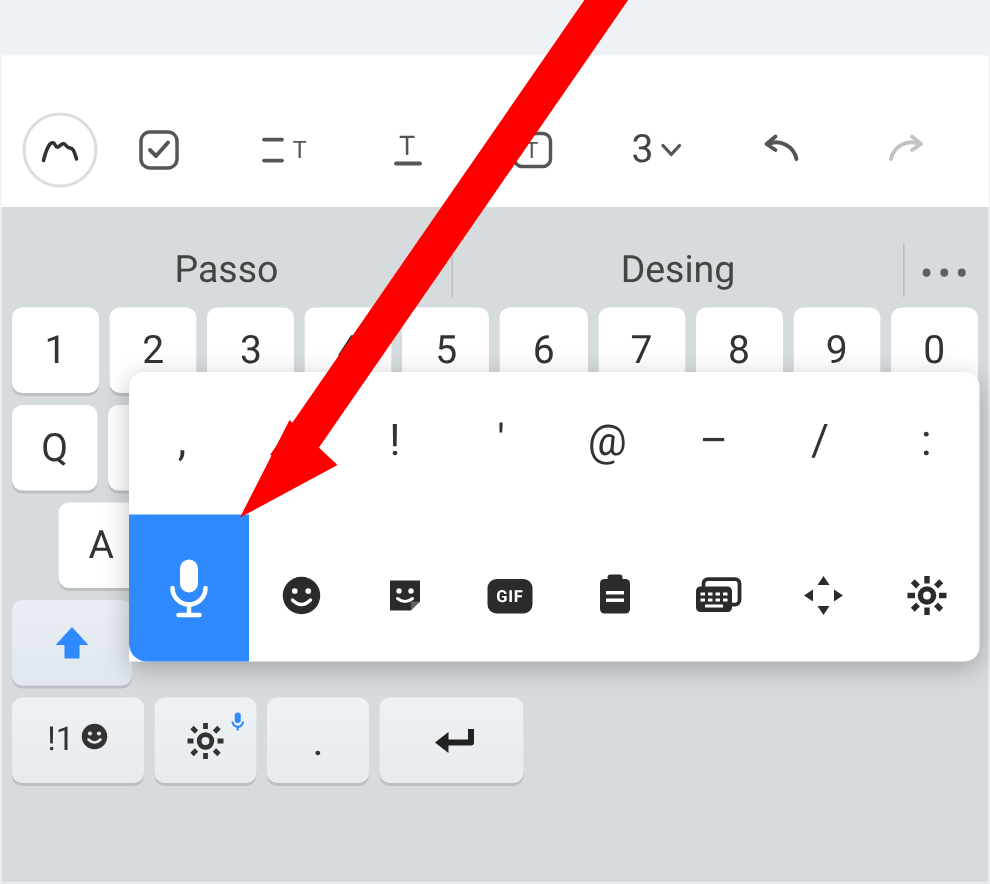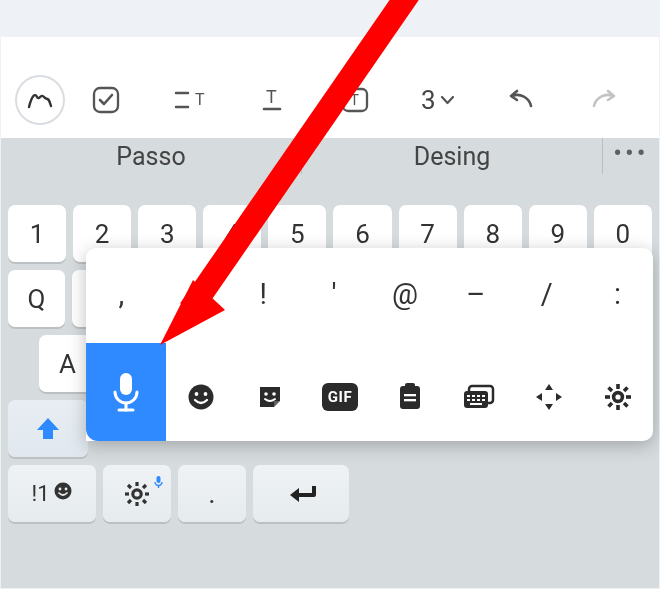--- a/index.html
+++ b/index.html
@@ -12,21 +12,21 @@
   .brush-circle{width:50px;height:50px;border:2px solid #d9dde1;border-radius:50%;display:flex;align-items:center;justify-content:center;color:#333;}
   .tb-item{flex:1;display:flex;align-items:center;justify-content:center;height:48px;color:#555;}
   .tb-item svg{display:block;}
   .font-size{display:flex;align-items:center;justify-content:center;color:#444;font-size:26px;}
   .font-size .chev{margin-left:4px;display:inline-flex;align-items:center;}
 
   
   .kbd{position:absolute;left:1px;right:1px;top:138px;bottom:1px;background:#d6dbde;}
 
   
-  .suggestions{position:absolute;top:0;left:0;right:0;height:60px;display:flex;align-items:flex-start;}
+  .suggestions{position:absolute;top:0;left:0;right:0;height:60px;display:flex;align-items:flex-end;}
   .sug{flex:1;text-align:center;font-size:25px;color:#444;}
   .sug.sep{border-right:1px solid #b8bec3;height:36px;display:flex;align-items:center;justify-content:center;}
   .more-dots{width:56px;text-align:center;color:#5c6063;font-size:26px;letter-spacing:3px;}
 
   
   .row{position:absolute;left:7px;right:7px;display:flex;gap:7px;}
   .row.num{top:67px;}
   .key{flex:1;height:57px;background:#fff;border-radius:7px;display:flex;align-items:center;justify-content:center;font-size:26px;color:#333;box-shadow:0 2px 0 rgba(0,0,0,0.12);}
 
   
@@ -57,21 +57,21 @@
   .icon-cell svg{display:block;}
 
   
   .mic-tab{position:absolute;left:86px;top:343px;width:80px;height:98px;background:#2f8aff;border-radius:0 0 0 12px;display:flex;align-items:center;justify-content:center;}
   .mic-tab svg{display:block;}
 
   
   .arrow-wrap{position:absolute;left:0;top:0;width:660px;height:589px;pointer-events:none;}
   .arrow-wrap svg{width:660px;height:589px;}
 
-  .icon-gif{background:#2b2b2b;color:#fff;font-size:15px;font-weight:700;padding:5px 6px;border-radius:6px;letter-spacing:0.5px;}
+  .icon-gif{background:#2b2b2b;color:#fff;font-size:11px;font-weight:700;padding:5px 6px;border-radius:6px;letter-spacing:0.5px;}
 </style>
 </head>
 <body>
 
 <div class="appbar-wrap">
   <div class="appbar">
     <div class="brush-circle">
       <svg width="28" height="24" viewBox="0 0 28 24">
           <path d="M3 19 C6 7  9 5 11 9 C13 13 15 5 18 9 C21 13 22 7 25 18" stroke="#333" stroke-width="2.4" fill="none" stroke-linecap="round"></path>
         </svg>

